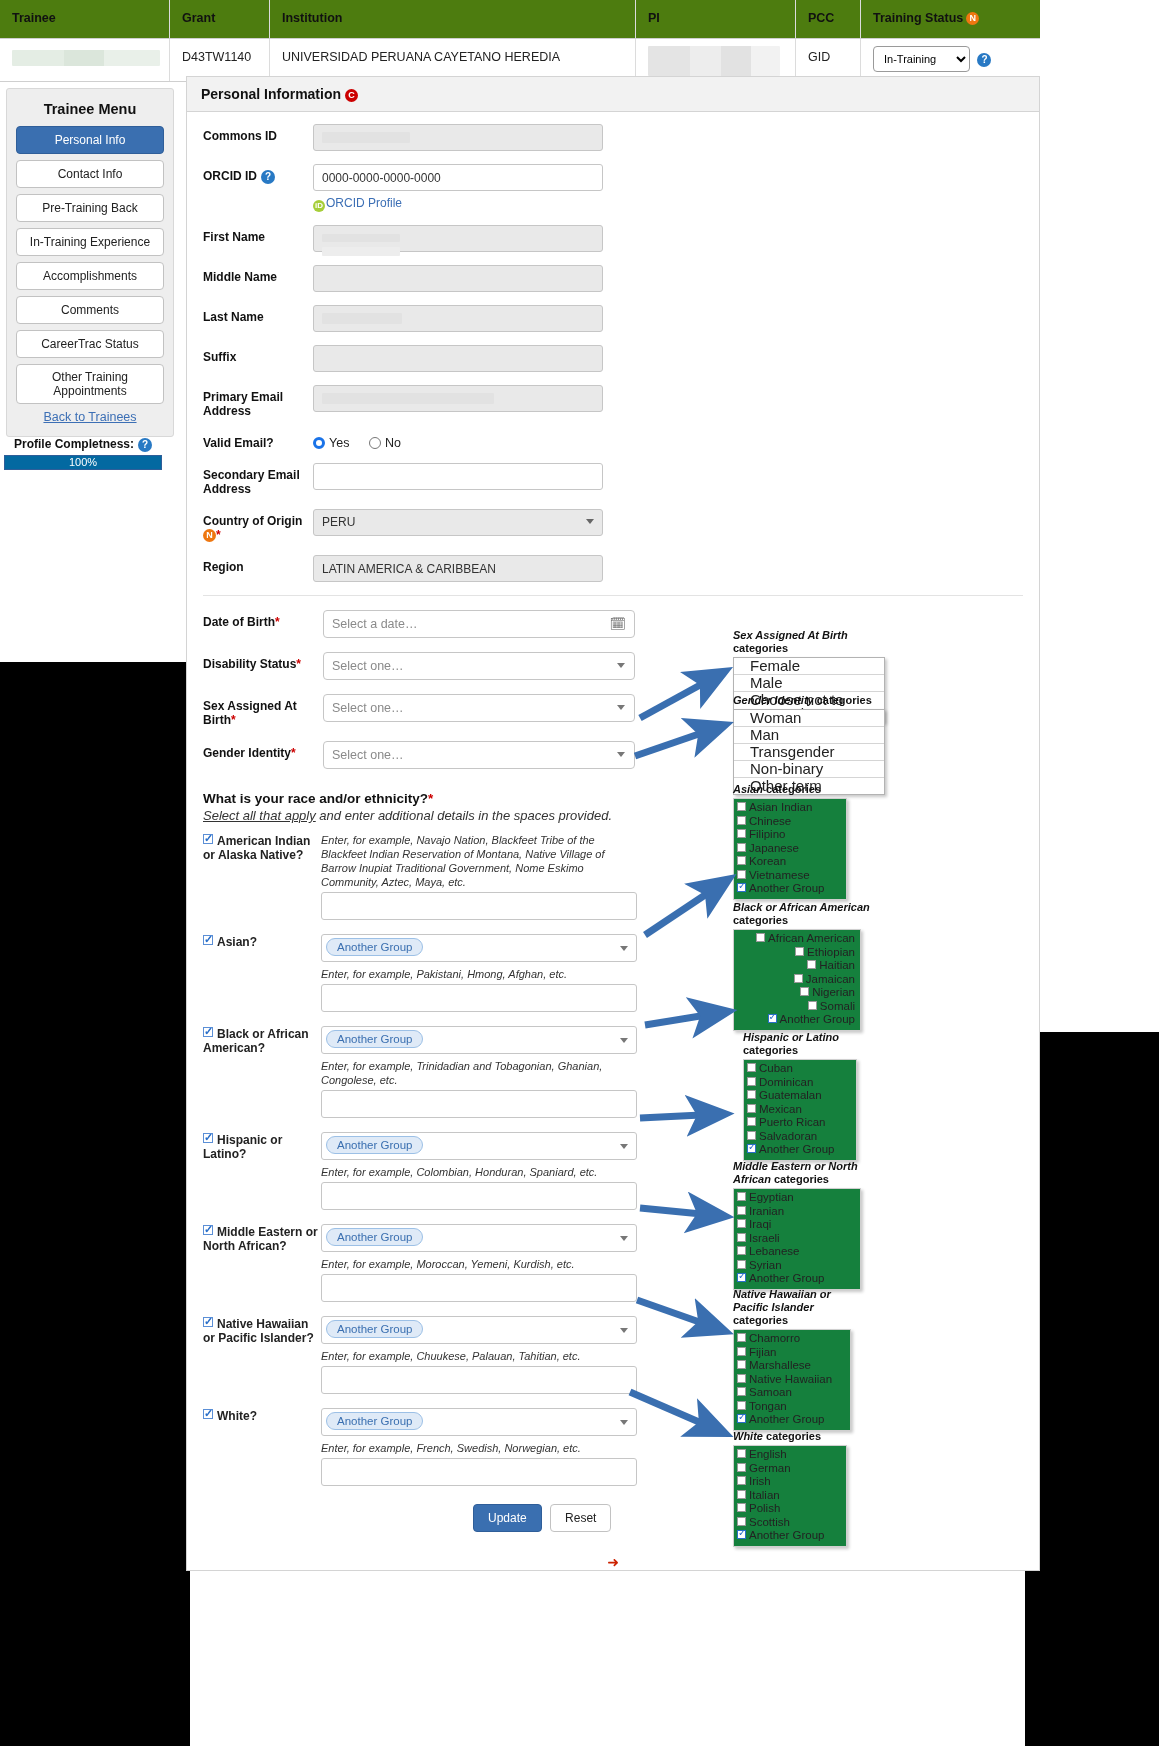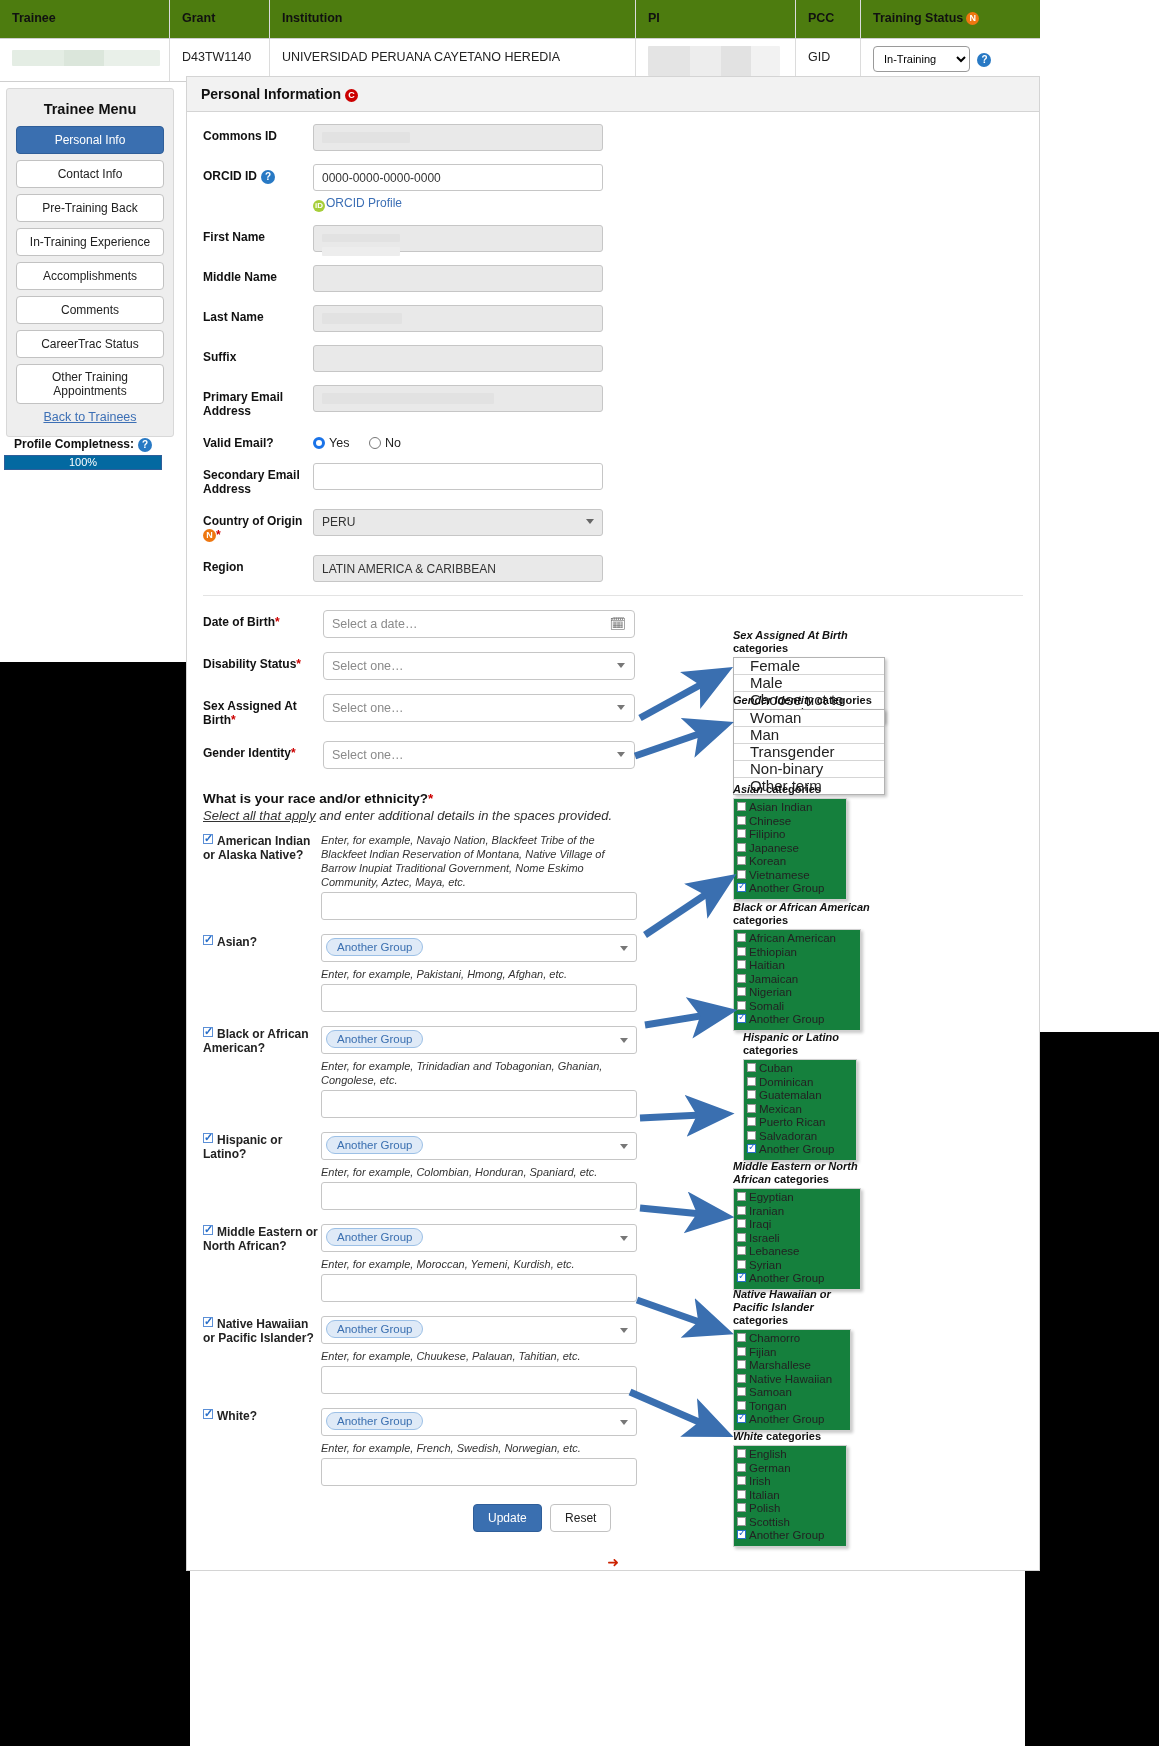--- a/index.html
+++ b/index.html
@@ -403,21 +403,21 @@
         <div class="ci"><span class="mini"></span><span>Chinese</span></div>
         <div class="ci"><span class="mini"></span><span>Filipino</span></div>
         <div class="ci"><span class="mini"></span><span>Japanese</span></div>
         <div class="ci"><span class="mini"></span><span>Korean</span></div>
         <div class="ci"><span class="mini"></span><span>Vietnamese</span></div>
         <div class="ci"><span class="mini on"></span><span>Another Group</span></div>
       </div>
     </div>
     <div class="annot" style="left: 733px; top: 901px; width: 146px;">
       <div class="cap"><span>Black or African American</span><span class="norm"> categories</span></div>
-      <div class="chkbox" style="width: 128px;">
+      <div class="chkbox" style="width: 128px; text-align: right;">
         <div class="ci"><span class="mini"></span><span>African American</span></div>
         <div class="ci"><span class="mini"></span><span>Ethiopian</span></div>
         <div class="ci"><span class="mini"></span><span>Haitian</span></div>
         <div class="ci"><span class="mini"></span><span>Jamaican</span></div>
         <div class="ci"><span class="mini"></span><span>Nigerian</span></div>
         <div class="ci"><span class="mini"></span><span>Somali</span></div>
         <div class="ci"><span class="mini on"></span><span>Another Group</span></div>
       </div>
     </div>
     <div class="annot" style="left: 743px; top: 1031px; width: 132px;">

